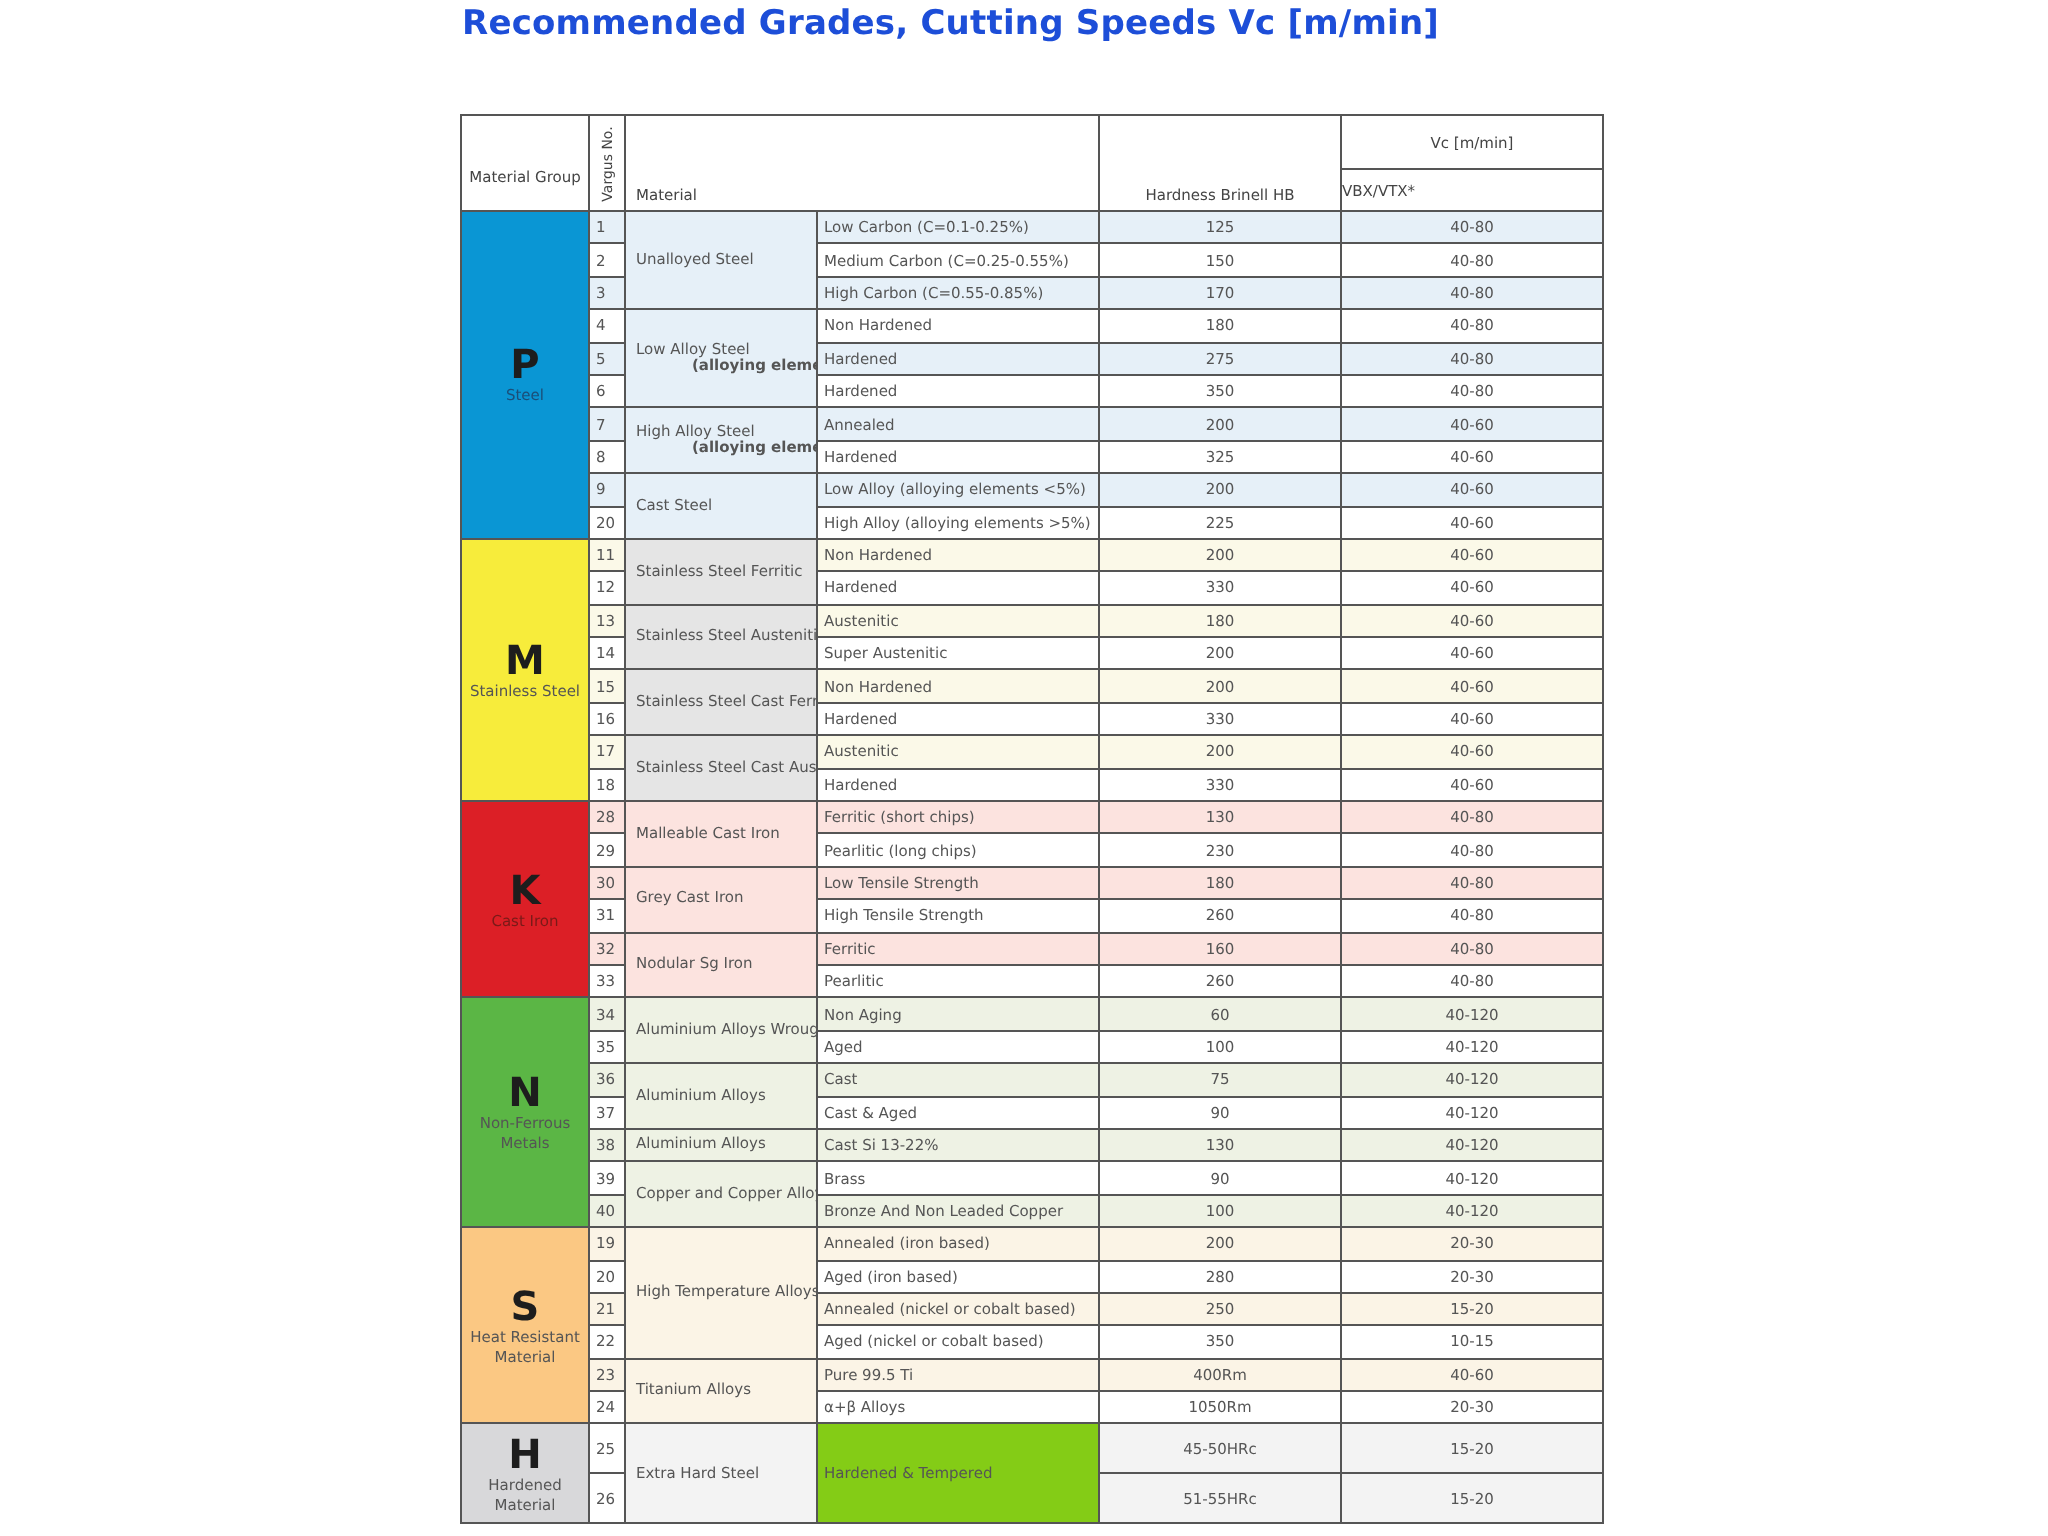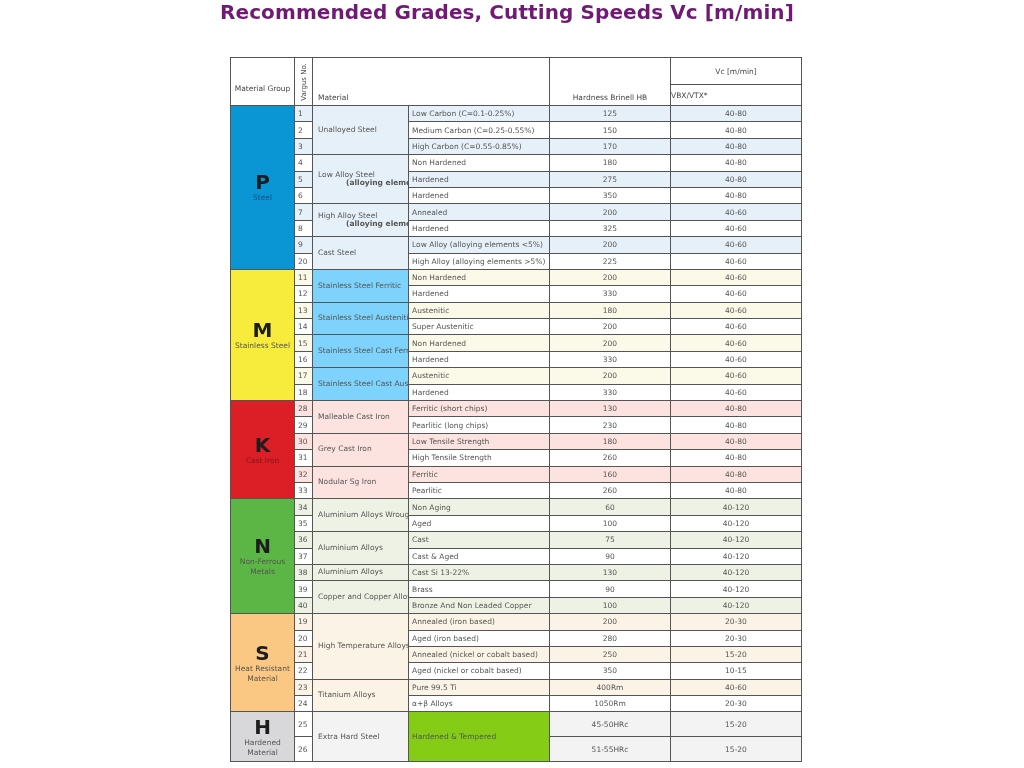--- a/index.html
+++ b/index.html
@@ -1,17 +1,17 @@
 <!DOCTYPE html>
 <html><head>
 <meta charset="utf-8">
 <style>
   html, body { margin: 0; padding: 0; background: #ffffff; }
   body { width: 1024px; height: 768px; position: relative; overflow: hidden; font-family: "DejaVu Sans", sans-serif; color: #333; }
-  .title { position: absolute; left: 220px; top: 3px; font-family: "DejaVu Sans", sans-serif; font-weight: bold; font-size: 20px; line-height: 19px; color: #701a75; letter-spacing: 0.1px; }
+  .title { position: absolute; left: 231px; top: 3px; font-family: "DejaVu Sans", sans-serif; font-weight: bold; font-size: 17px; line-height: 19px; color: #1d4ed8; letter-spacing: 0.1px; }
   table.grid { position: absolute; left: 230px; top: 57px; border-collapse: collapse; table-layout: fixed; width: 571px; }
   table.grid td, table.grid th { border: 1px solid #555; padding: 0; font-weight: normal; overflow: hidden; white-space: nowrap; }
   col.c-group { width: 64px; }
   col.c-no { width: 18px; }
   col.c-mat { width: 96px; }
   col.c-sub { width: 141px; }
   col.c-hb { width: 121px; }
   col.c-vc { width: 131px; }
   th { font-size: 7.5px; color: #444; vertical-align: bottom; background: #fff; }
   .h-group { text-align: center; vertical-align: middle; padding-top: 14px !important; line-height: 10px; }
@@ -31,21 +31,21 @@
   td.mat .note { font-weight: bold; display: block; margin-left: 28px; }
   td.sub { padding-left: 3px !important; }
   td.hb, td.vc { text-align: center; }
   
   .P-a td.no, .P-a td.sub, .P-a td.hb, .P-a td.vc { background: #e6f0f8; }
   .M-a td.no, .M-a td.sub, .M-a td.hb, .M-a td.vc { background: #fbf9e8; }
   .K-a td.no, .K-a td.sub, .K-a td.hb, .K-a td.vc { background: #fce3df; }
   .N-a td.no, .N-a td.sub, .N-a td.hb, .N-a td.vc { background: #eef2e4; }
   .S-a td.no, .S-a td.sub, .S-a td.hb, .S-a td.vc { background: #fbf4e6; }
   td.mat.P { background: #e6f0f8; }
-  td.mat.M { background: #7dd3fc; }
+  td.mat.M { background: #e5e5e5; }
   td.mat.K { background: #fce3df; }
   td.mat.N { background: #eef2e4; }
   td.mat.S { background: #fbf4e6; }
   td.mat.H { background: #f3f3f3; }
   td.sub.H { background: #84cc16; }
   .H-b td.hb, .H-b td.vc { background: #f3f3f3; }
 </style>
 </head>
 <body>
 

